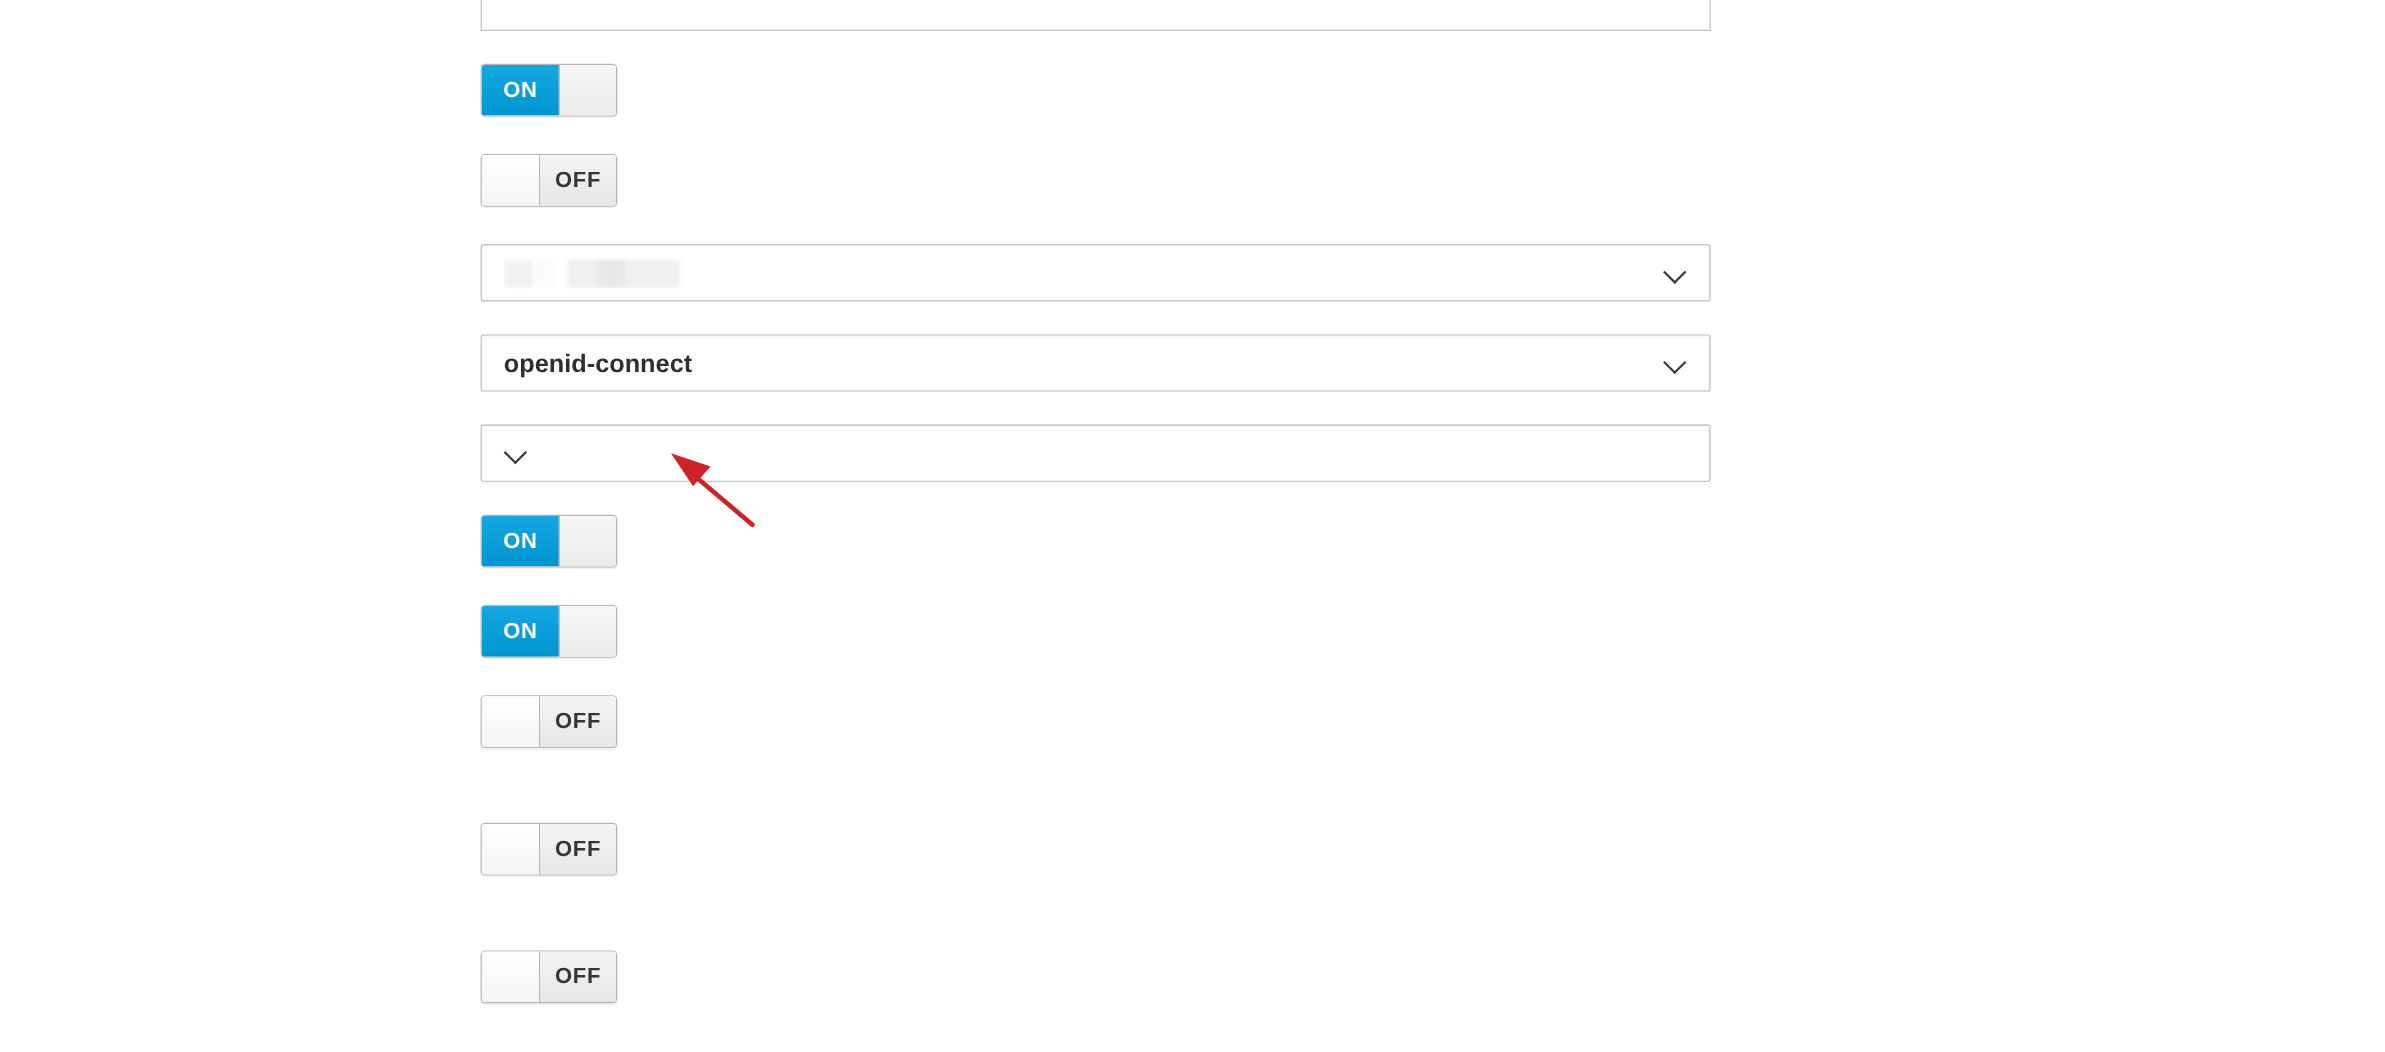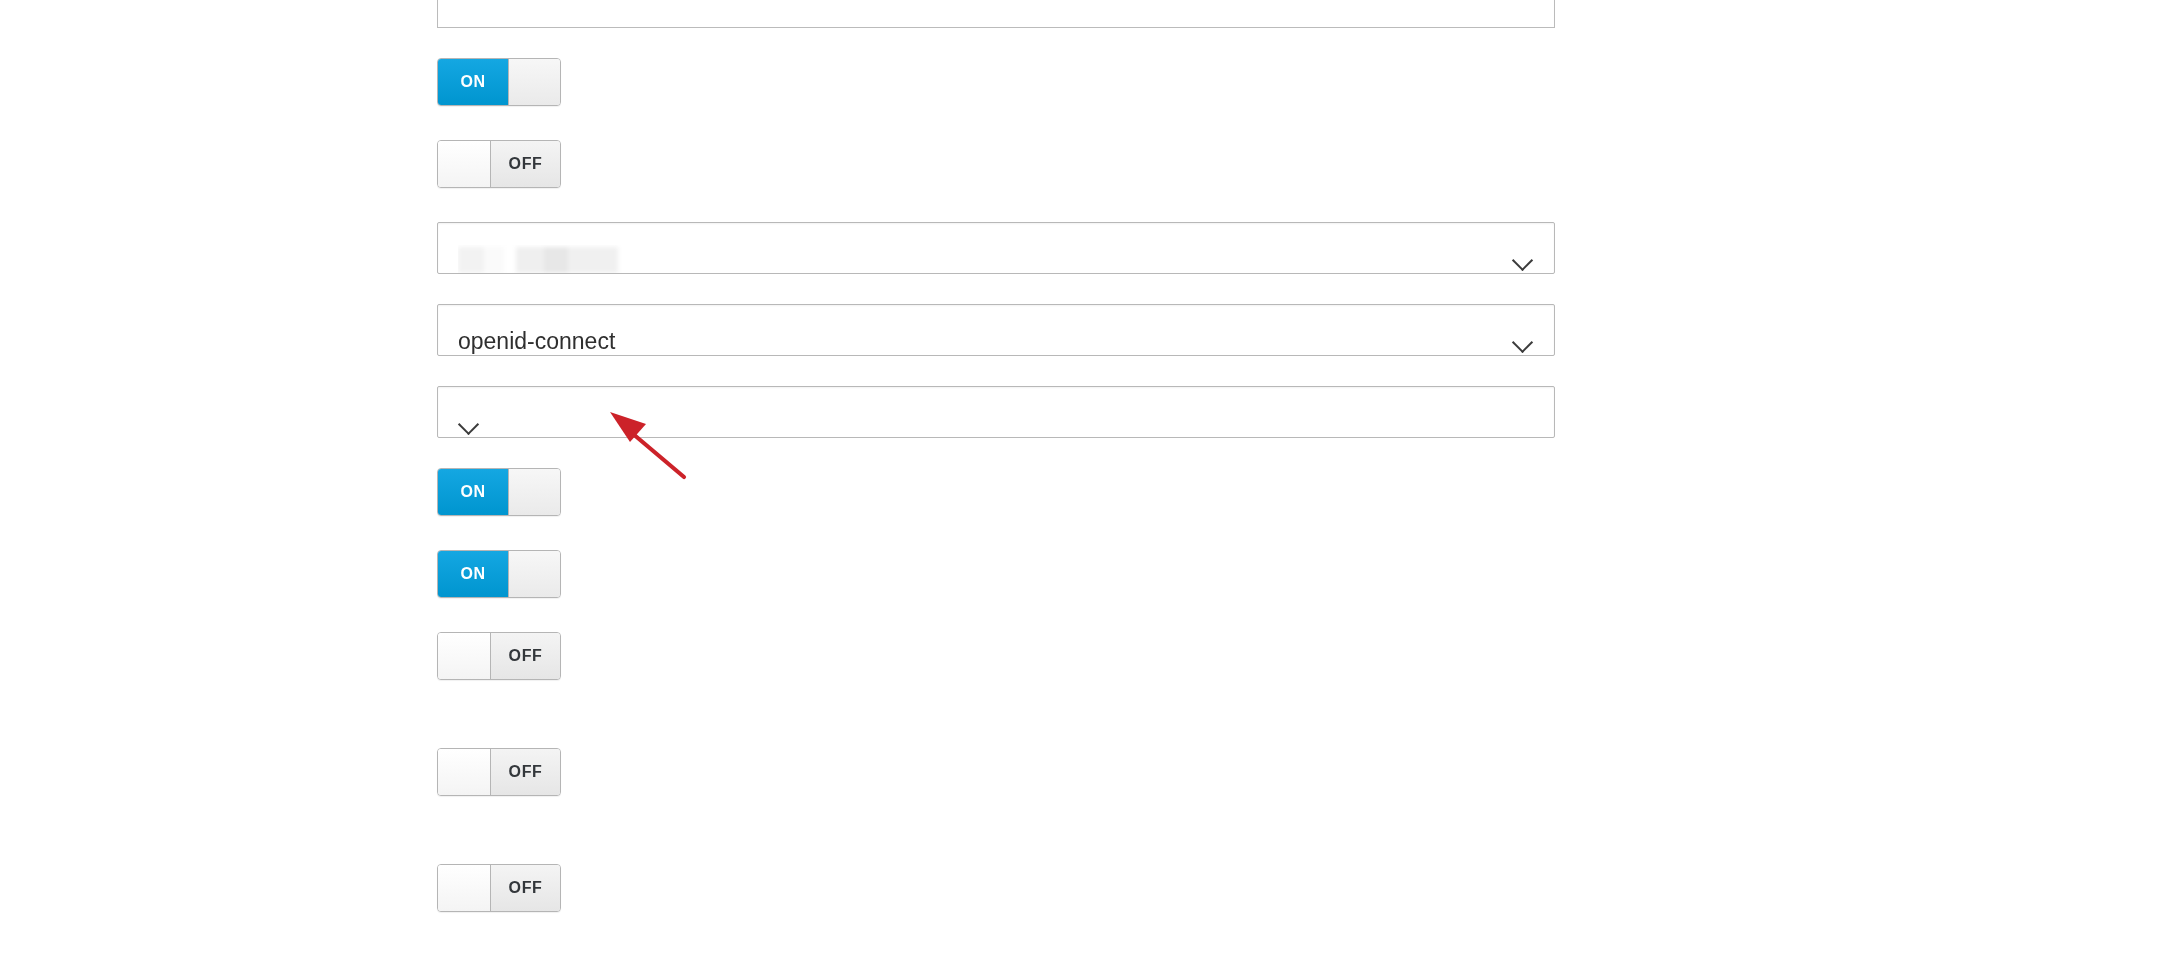--- a/index.html
+++ b/index.html
@@ -57,21 +57,21 @@
     overflow: hidden;
     background: #ffffff;
     box-shadow: 0 1px 1px rgba(0,0,0,0.06);
     cursor: pointer;
     user-select: none;
   }
   .toggle .seg {
     display: flex;
     align-items: center;
     justify-content: center;
-    font-size: 16px;
+    font-size: 20px;
     font-weight: bold;
     letter-spacing: 0.6px;
   }
   
   .toggle.on .seg-label {
     flex: 0 0 70px;
     background: linear-gradient(180deg, #14a7e2 0%, #0095cf 100%);
     color: #ffffff;
   }
   .toggle.on .seg-knob {
@@ -94,26 +94,27 @@
   
   .select-box {
     width: 1118px;
     height: 52px;
     box-sizing: border-box;
     border: 1px solid #b8b8b8;
     border-radius: 2px;
     background: #ffffff;
     box-shadow: inset 0 1px 2px rgba(0,0,0,0.055);
     display: flex;
-    align-items: flex-end;
+    align-items: center;
     padding: 0 18px 0 20px;
     font-size: 23px;
     color: #2f2f2f;
     cursor: pointer;
     position: relative;
+    font-weight: bold;
   }
   .select-value {
     flex: 1 1 auto;
     white-space: nowrap;
     overflow: hidden;
   }
   .chevron {
     flex: 0 0 auto;
     width: 24px;
     height: 24px;

